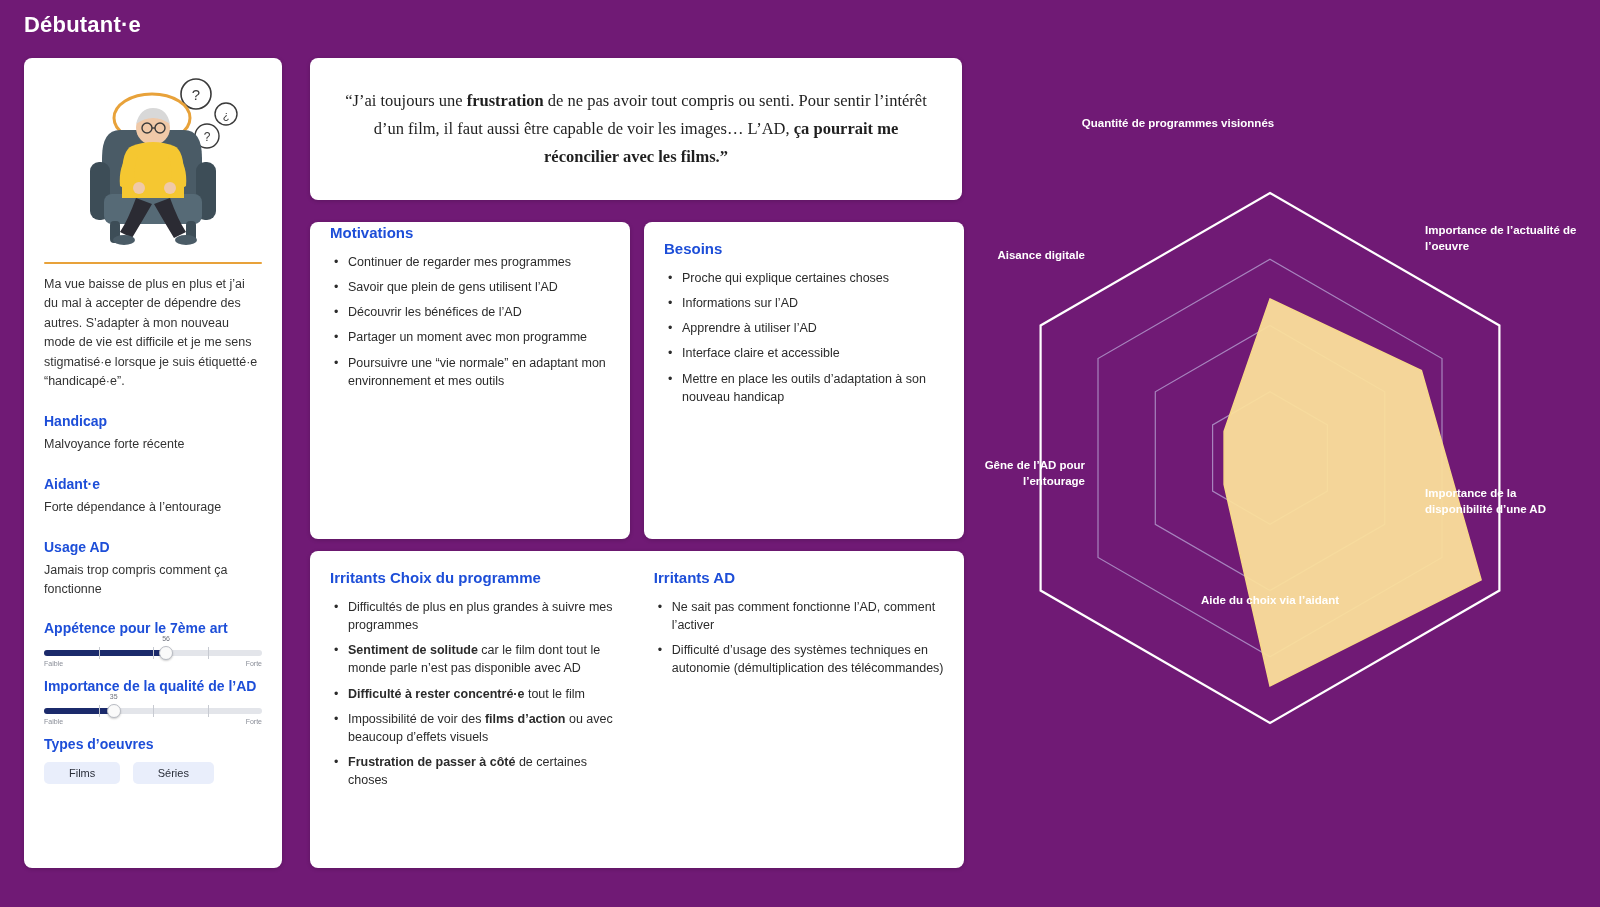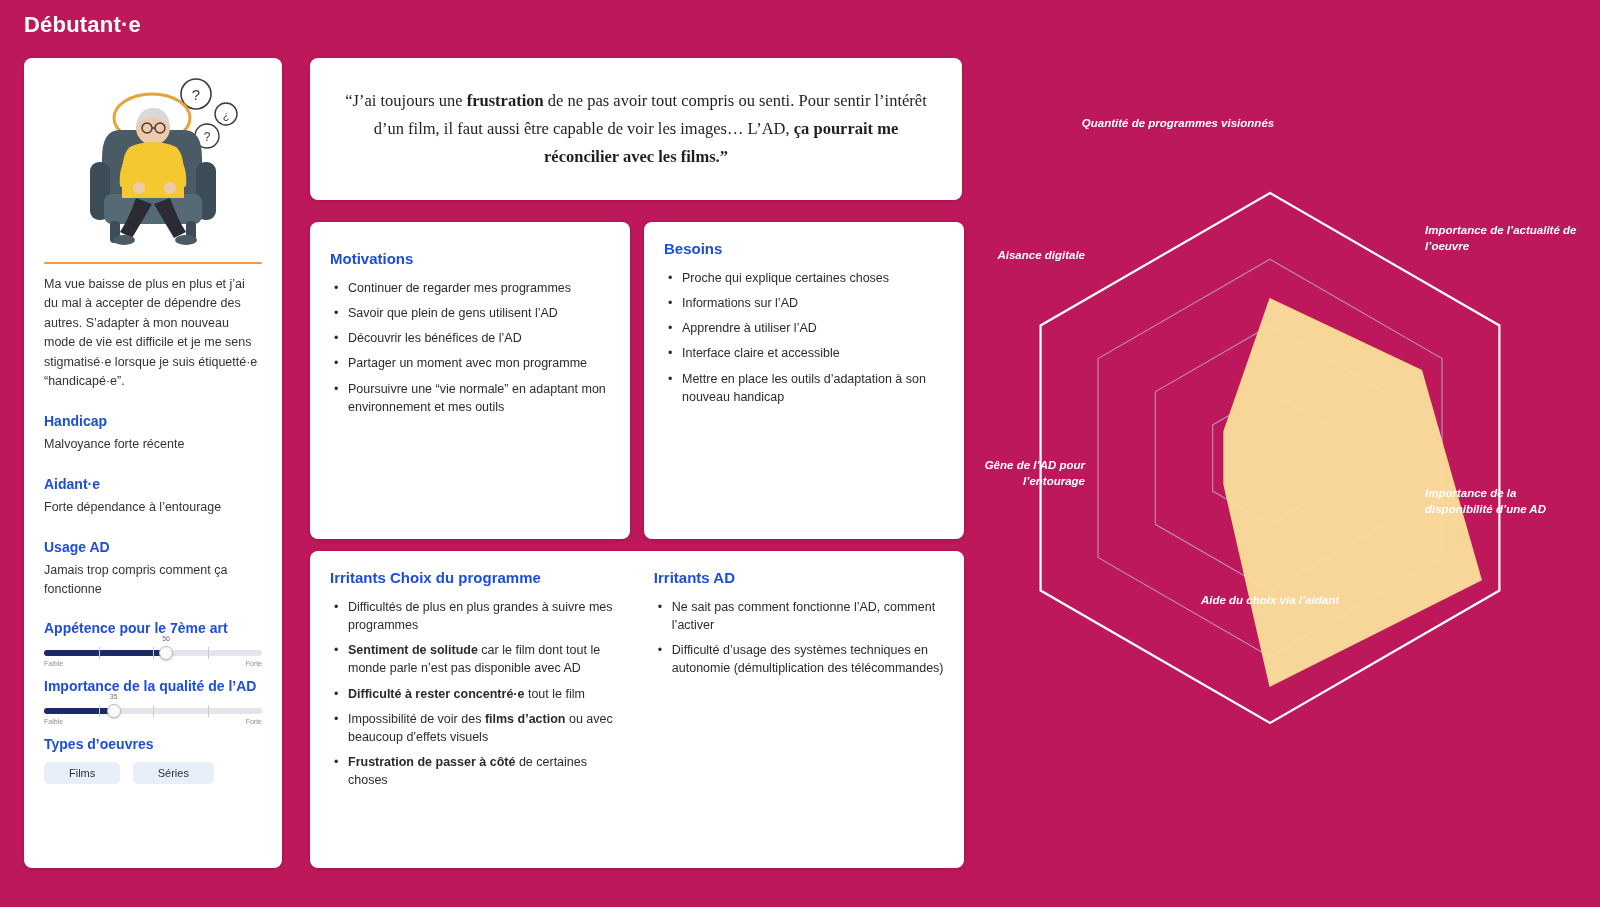--- a/index.html
+++ b/index.html
@@ -6,21 +6,21 @@
   html, body {
     margin: 0; padding: 0;
     width: 1600px; height: 907px;
     background: #6b4e3d;
     font-family: "Liberation Sans", sans-serif;
     overflow: hidden;
   }
   .page {
     position: relative;
     width: 1600px; height: 907px;
-    background: #be185d;
+    background: #701a75;
   }
   .page-title {
     position: absolute;
     left: 24px; top: 12px;
     color: #ffffff;
     font-size: 22px;
     font-weight: bold;
     letter-spacing: 0.2px;
   }
   .card {
@@ -128,21 +128,21 @@
   .quote-text {
     font-size: 16.5px;
     line-height: 1.7;
     color: #1f1f1f;
     text-align: center;
     font-family: Liberation Serif, serif;
   }
   .quote-text b { font-weight: bold; }
 
   
-  #motivations-card { left: 310px; top: 222px; width: 320px; height: 317px; padding: 28px 20px; }
+  #motivations-card { left: 310px; top: 222px; width: 320px; height: 317px; padding: 2px 20px; }
   #besoins-card     { left: 644px; top: 222px; width: 320px; height: 317px; padding: 18px 20px; }
   #irritants-prog-card { left: 310px; top: 551px; width: 654px; height: 317px; padding: 18px 20px; }
 
   .block-title {
     color: #1d4ed8;
     font-size: 15px;
     font-weight: bold;
     margin: 0 0 12px 0;
   }
   ul.bullets { margin: 0; padding: 0 0 0 16px; list-style: none; }
@@ -174,21 +174,20 @@
   }
   #radar-wrap svg { display: block; }
   .radar-label {
     position: absolute;
     color: #ffffff;
     font-size: 11.5px;
     font-weight: bold;
     line-height: 1.35;
     text-align: center;
     white-space: nowrap;
-    font-style: italic;
   }
 </style>
 </head>
 <body>
 
 <div class="page">
 
   <div class="page-title">Débutant·e</div>
 
   <div class="card" id="profile-card">

